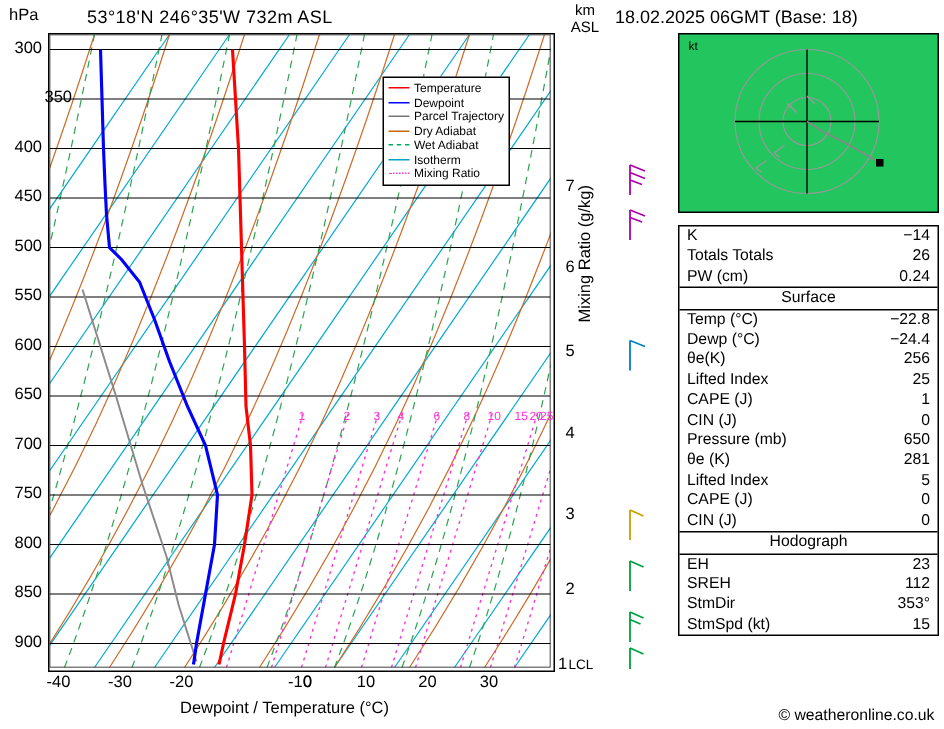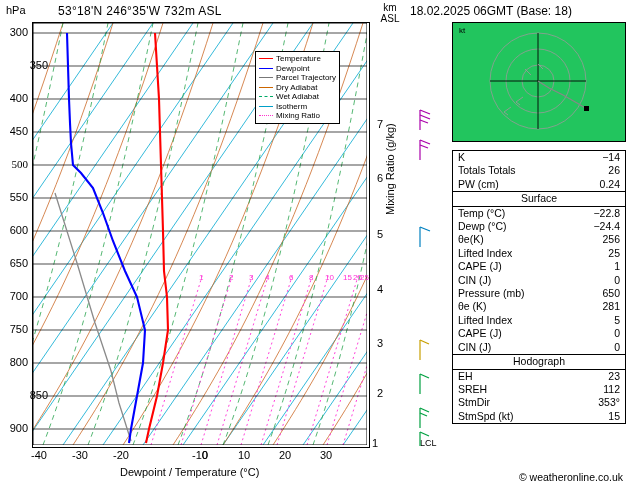--- a/index.html
+++ b/index.html
@@ -176,48 +176,48 @@
         <i style="border-top-color:#ff33cc;border-top-style:dotted"></i>
         <span>Mixing Ratio</span>
       </div>
   </div>
 </div>
 
 <div class="abs ylab" style="left:0px;top:26px;">300</div>
 <div class="abs ylab" style="left:0px;top:59px;padding-left:20px;">350</div>
 <div class="abs ylab" style="left:0px;top:92px;">400</div>
 <div class="abs ylab" style="left:0px;top:125px;">450</div>
-<div class="abs ylab" style="left:0px;top:158px;font-family:Liberation Serif, serif;">500</div>
+<div class="abs ylab" style="left:0px;top:158px;">500</div>
 <div class="abs ylab" style="left:0px;top:191px;">550</div>
 <div class="abs ylab" style="left:0px;top:224px;">600</div>
 <div class="abs ylab" style="left:0px;top:257px;">650</div>
 <div class="abs ylab" style="left:0px;top:290px;">700</div>
 <div class="abs ylab" style="left:0px;top:323px;">750</div>
 <div class="abs ylab" style="left:0px;top:356px;">800</div>
-<div class="abs ylab" style="left:0px;top:389px;padding-left:20px;">850</div>
+<div class="abs ylab" style="left:0px;top:389px;">850</div>
 <div class="abs ylab" style="left:0px;top:422px;">900</div>
 
 <div class="abs xlab" style="left:24px;top:449px;">-40</div>
 <div class="abs xlab" style="left:65px;top:449px;">-30</div>
 <div class="abs xlab" style="left:106px;top:449px;">-20</div>
 <div class="abs xlab" style="left:147px;top:449px;margin-left:38px;">-10</div>
 <div class="abs xlab" style="left:190px;top:449px;">0</div>
 <div class="abs xlab" style="left:229px;top:449px;">10</div>
 <div class="abs xlab" style="left:270px;top:449px;">20</div>
 <div class="abs xlab" style="left:311px;top:449px;">30</div>
 <div class="abs" id="xaxis-title">Dewpoint / Temperature (°C)</div>
 
 <div class="abs kmlab" style="left:377px;top:118px;">7</div>
 <div class="abs kmlab" style="left:377px;top:172px;">6</div>
 <div class="abs kmlab" style="left:377px;top:228px;">5</div>
 <div class="abs kmlab" style="left:377px;top:283px;">4</div>
 <div class="abs kmlab" style="left:377px;top:337px;">3</div>
 <div class="abs kmlab" style="left:377px;top:387px;">2</div>
 <div class="abs kmlab" style="left:372px;top:437px;">1</div>
-<div class="abs" id="lcl" style="left:379px;top:438px;margin-left:41px;">LCL</div>
+<div class="abs" id="lcl" style="left:379px;top:438px;">LCL</div>
 <div class="abs" id="mixlab">Mixing Ratio (g/kg)</div>
 
 <svg class="abs" style="left:396px;top:22px;" width="48" height="424">
   <g stroke="#aa00aa" stroke-width="1.2" fill="none">
     <line x1="24" y1="88" x2="24" y2="108"></line>
       <line x1="24" y1="88" x2="34" y2="92"></line>
       <line x1="24" y1="93" x2="34" y2="97"></line>
       <line x1="24" y1="98" x2="32" y2="101"></line>
     <line x1="24" y1="118" x2="24" y2="138"></line>
       <line x1="24" y1="118" x2="34" y2="122"></line>

